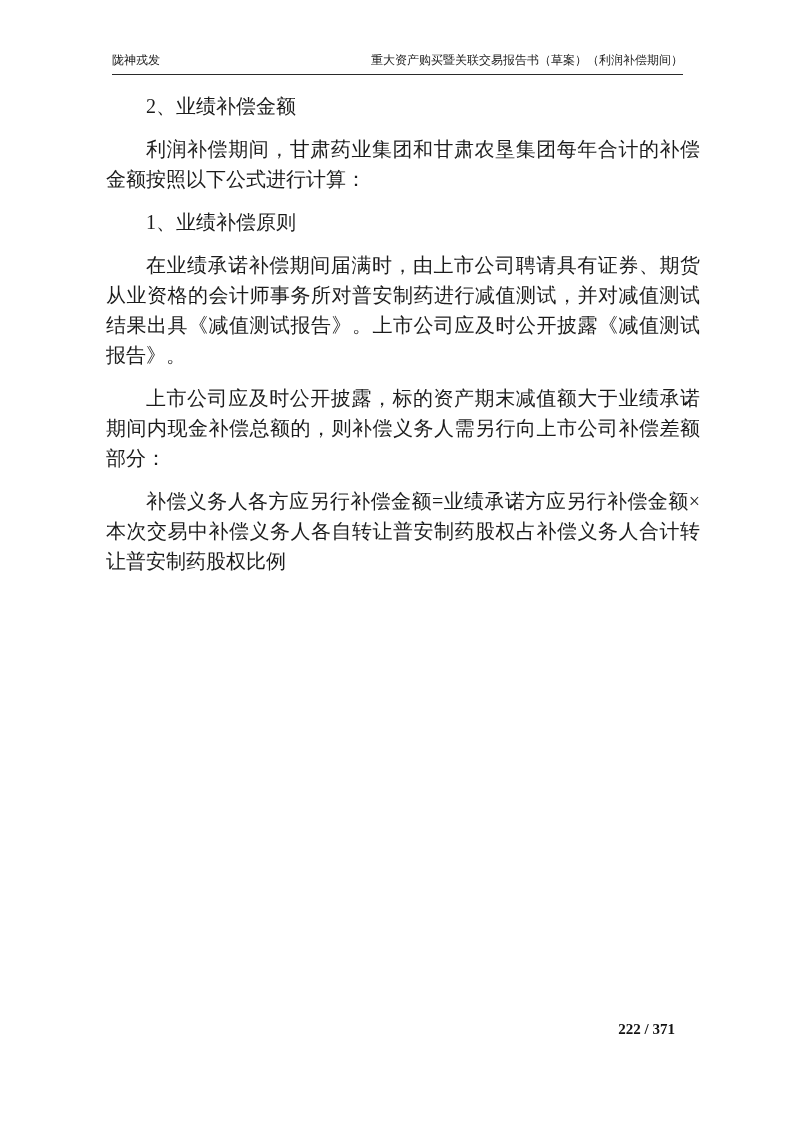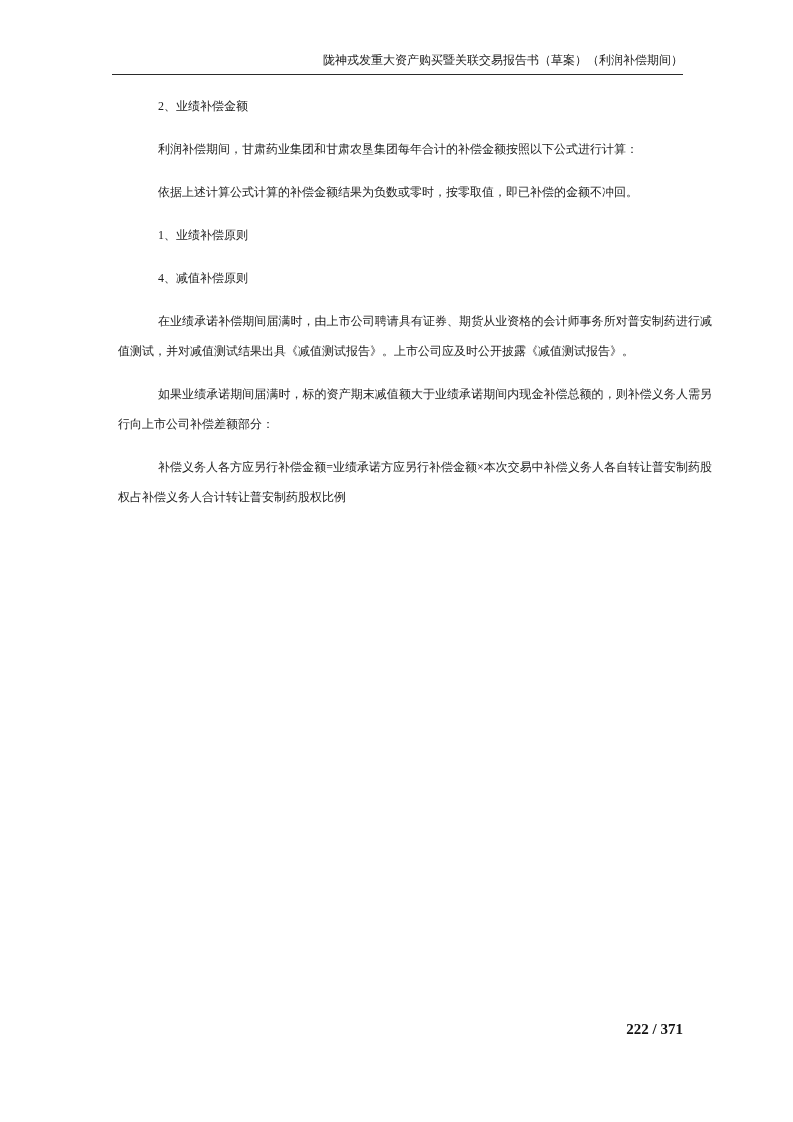--- a/index.html
+++ b/index.html
@@ -15,73 +15,70 @@
     overflow: hidden;
     font-family: "Liberation Serif", "DejaVu Serif", serif;
     color: #1c1c1c;
   }
   .header {
     position: absolute;
     top: 52px;
     left: 112px;
     width: 571px;
     display: flex;
-    justify-content: flex-end;
+    justify-content: space-between;
     align-items: flex-end;
     font-size: 12px;
     line-height: 16px;
     border-bottom: 1px solid #2a2a2a;
     padding-bottom: 6px;
     color: #1c1c1c;
   }
   .header .h-left { white-space: nowrap; }
   .header .h-right { white-space: nowrap; }
   .content {
     position: absolute;
     top: 91px;
     left: 106px;
     width: 594px;
-    font-size: 12px;
+    font-size: 20px;
     line-height: 30px;
     text-align: justify;
     text-justify: inter-ideograph;
-    margin-left: 12px;
   }
   .content p {
     margin: 0 0 13px 0;
     text-indent: 40px;
     word-break: break-all;
   }
   .footer {
     position: absolute;
     top: 1021px;
     left: 0;
-    right: 110px;
+    right: 118px;
     text-align: right;
     font-size: 15px;
     font-weight: bold;
     color: #111111;
   }
 </style>
 </head>
 <body>
 
 <div class="page">
 
   <div class="header">
     <span class="h-left">陇神戎发</span>
     <span class="h-right">重大资产购买暨关联交易报告书（草案）（利润补偿期间）</span>
   </div>
 
   <div class="content">
     <p>2、业绩补偿金额</p>
     <p>利润补偿期间，甘肃药业集团和甘肃农垦集团每年合计的补偿金额按照以下公式进行计算：</p>
-    <p>依据上述计算公式计算的补偿金额结果为负数或零时，按零取值，即已补偿的金额不冲回。</p>
     <p>1、业绩补偿原则</p>
-    <p>4、减值补偿原则</p>
     <p>在业绩承诺补偿期间届满时，由上市公司聘请具有证券、期货从业资格的会计师事务所对普安制药进行减值测试，并对减值测试结果出具《减值测试报告》。上市公司应及时公开披露《减值测试报告》。</p>
-    <p>如果业绩承诺期间届满时，标的资产期末减值额大于业绩承诺期间内现金补偿总额的，则补偿义务人需另行向上市公司补偿差额部分：</p>
+    <p>上市公司应及时公开披露，标的资产期末减值额大于业绩承诺期间内现金补偿总额的，则补偿义务人需另行向上市公司补偿差额部分：</p>
     <p>补偿义务人各方应另行补偿金额=业绩承诺方应另行补偿金额×本次交易中补偿义务人各自转让普安制药股权占补偿义务人合计转让普安制药股权比例</p>
   </div>
 
   <div class="footer">222 / 371</div>
 
 </div>
 
 </body></html>

